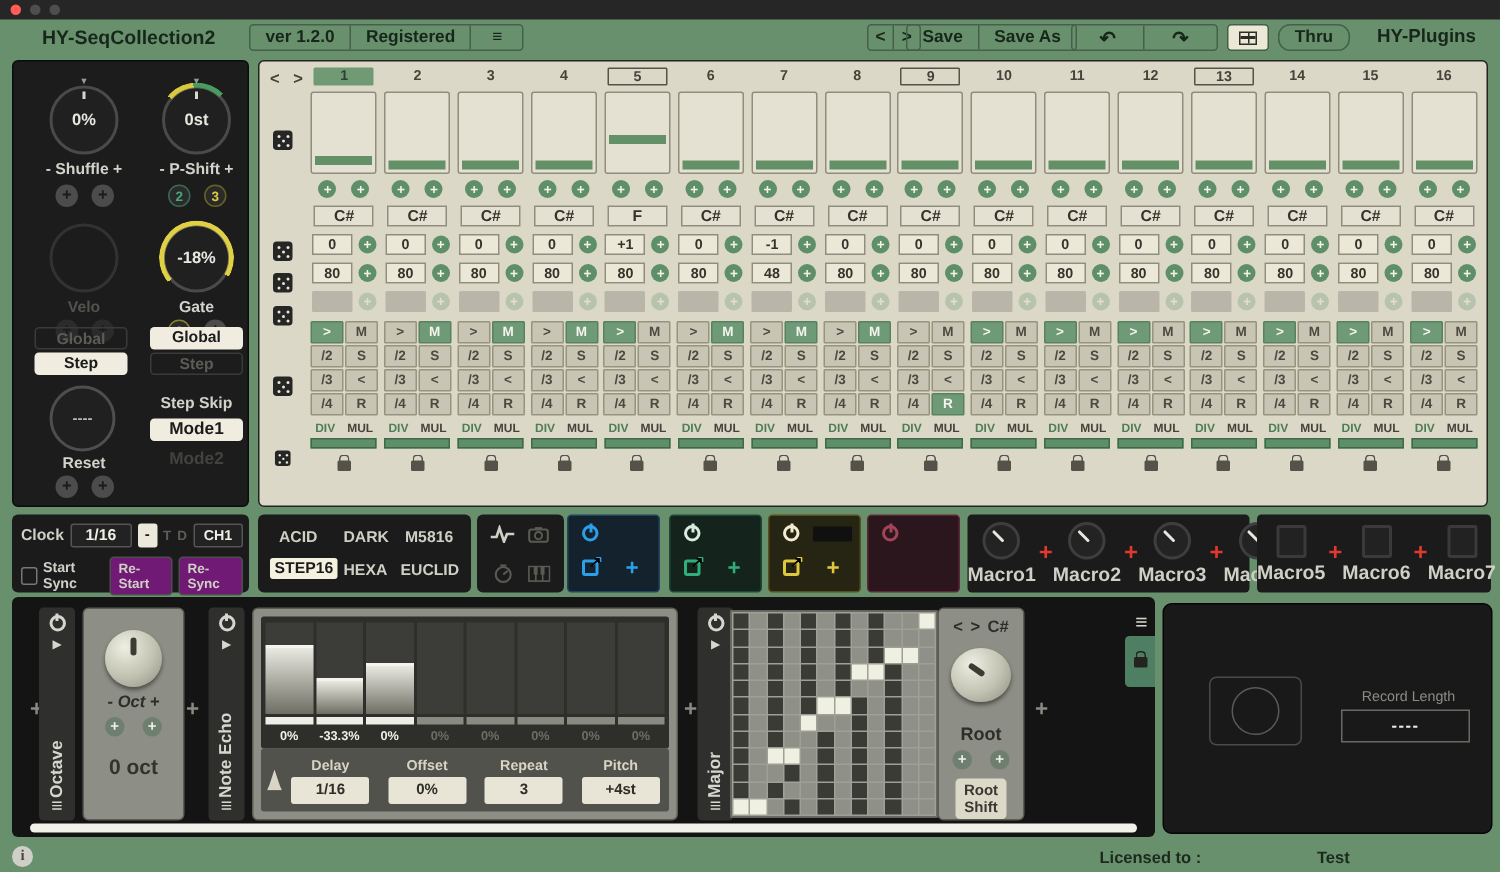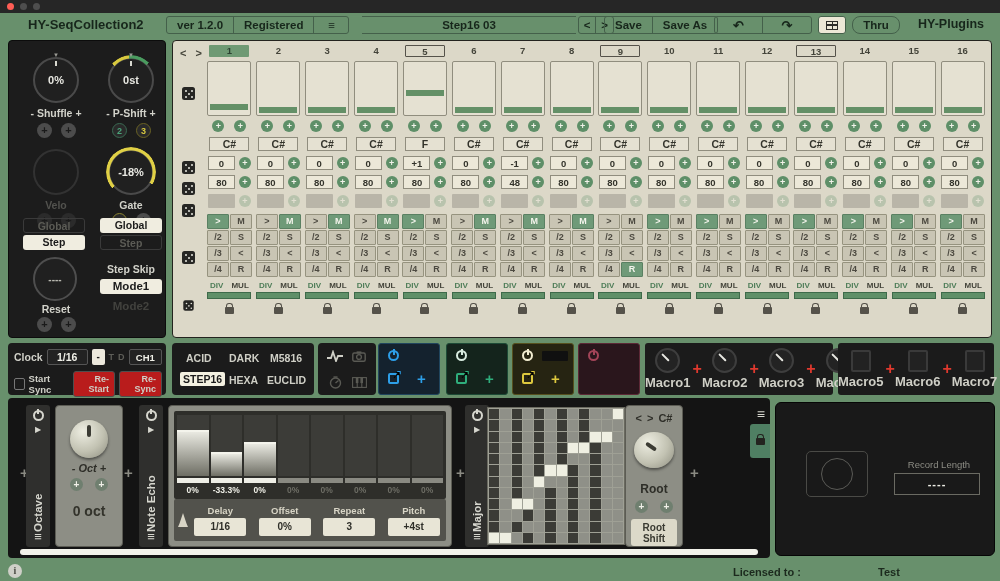--- a/index.html
+++ b/index.html
@@ -83,21 +83,21 @@
 
   
   .strip-panel { position:absolute; top:343px; height:52px; }
   .clock-panel { left:8px; width:158px; color:#d0d0c8; }
   .ck-row { position:absolute; left:6px; right:4px; display:flex; align-items:center; gap:4px; }
   .ck-lbl { font-weight:700; font-size:10.5px; }
   .ck-box { background:#222; border:1px solid #555; border-radius:2px; color:#f0f0e8; font-weight:700; font-size:10.5px; text-align:center; }
   .ck-min { width:13px; height:16px; background:#ece8dc; color:#1b1b1b; border-radius:2px; font-weight:700; font-size:10px; line-height:15px; text-align:center; }
   .ck-td { color:#5e5e58; font-weight:700; font-size:9px; }
   .chk { width:12px; height:12px; border:1.5px solid #777; border-radius:2px; }
-  .ck-btn { background:#b91c1c; border:1px solid #4e4e4e; border-radius:3px; color:#cfcfc6; font-weight:700; font-size:9px; padding:2px 5px;text-align:right; }
+  .ck-btn { background:#701a75; border:1px solid #4e4e4e; border-radius:3px; color:#cfcfc6; font-weight:700; font-size:9px; padding:2px 5px; }
   .types-panel { left:172px; width:142px; }
   .type-btn { position:absolute; font-weight:700; font-size:10.5px; color:#cfcfc6; }
   .type-on { background:#f4f1e1; color:#1b1b1b; border-radius:2px; padding:1px 3px; }
   .tools-panel { left:318px; width:58px; display:flex; flex-wrap:wrap; align-items:center; justify-content:center; }
   .tool { width:24px; height:22px; display:flex; align-items:center; justify-content:center; }
   .mod-slot { position:absolute; top:343px; width:62px; height:52px; border-radius:3px; }
   .pwr { position:relative; width:11px; height:11px; border-radius:50%; }
   .pwr:after { content:""; position:absolute; top:-3px; left:50%; transform:translateX(-50%); width:2px; height:6px; }
   .extlink { position:relative; width:11px; height:11px; border-radius:2px; }
   .extlink:after { content:"\2197"; position:absolute; top:-6px; right:-4px; font-size:10px; font-weight:700; }
@@ -137,21 +137,21 @@
   .ne-group { flex:1; display:flex; flex-direction:column; align-items:center; }
   .ne-glabel { font-weight:700; font-size:9.5px; color:#d8d5c6; }
   .ne-gval { width:52px; height:18px; margin-top:2px; background:#e8e5d6; border-radius:2px; font-weight:700; font-size:10px; line-height:18px; text-align:center; color:#2e2e28; }
   .bell { width:10px; height:14px; background:#d8d5c6; clip-path:polygon(50% 0, 85% 75%, 100% 100%, 0 100%, 15% 75%); }
   .scale-grid { position:absolute; left:479px; top:9px; width:138px; height:138px; background:#9fa095; border:1px solid #6a6a60; display:grid; grid-template-columns:repeat(12,1fr); grid-auto-rows:1fr; gap:1px; padding:1px; }
   .sg-cell { background:#8f9088; }
   .sg-d { background:#3b3b36; }
   .sg-w { background:#efefe2; }
   .root-panel { left:617px; width:58px; display:flex; flex-direction:column; align-items:center; }
   .root-top { display:flex; gap:5px; margin-top:6px; font-weight:700; font-size:11px; color:#2e2e28; }
-  .rootshift { width:46px; height:30px; margin-top:6px; background:#dcd9c9; border-radius:3px; font-weight:700; font-size:10px; color:#3a3a32; text-align:center; display:flex; align-items:center; justify-content:center; }
+  .rootshift { width:34px; height:30px; margin-top:6px; background:#dcd9c9; border-radius:3px; font-weight:700; font-size:10px; color:#3a3a32; text-align:center; display:flex; align-items:center; justify-content:center; }
   .rack-scroll { position:absolute; left:12px; right:12px; bottom:3px; height:6px; background:#f2f2ea; border-radius:3px; }
   .rack-menu { position:absolute; right:5px; top:8px; color:#d6d6ce; font-weight:700; font-size:14px; }
   .rack-tab { position:absolute; right:0; top:26px; width:20px; height:34px; background:#4f7f63; border-radius:3px 0 0 3px; display:flex; align-items:center; justify-content:center; }
   .lock-dk { position:relative; width:9px; height:7px; background:#23231f; border-radius:1px; }
   .lock-dk:before { content:""; position:absolute; top:-4px; left:1px; width:5px; height:4px; border:1.5px solid #23231f; border-bottom:none; border-radius:3px 3px 0 0; }
 
   
   .midi-rec { position:absolute; left:775px; top:402px; width:220px; height:154px; background:#191919; border:1px solid #060606; border-radius:6px; }
   .mr-title { text-align:center; margin-top:12px; font-weight:600; font-size:14.5px; color:#e4e4dc; }
   .mr-recbtn { position:absolute; left:30px; top:48px; width:62px; height:46px; border:1px solid #4a4a46; border-radius:5px; display:flex; align-items:center; justify-content:center; }
@@ -175,21 +175,20 @@
   <div class="tl-dot tl-grn"></div>
 </div>
 
 <div class="header">
   <div class="hdr-item app-name">HY-SeqCollection2</div>
   <div class="hdr-item hdr-group" style="left:166px;">
     <div class="hdr-cell">ver 1.2.0</div>
     <div class="hdr-cell">Registered</div>
     <div class="hdr-cell" style="width:34px;">≡</div>
   </div>
-  <div class="hdr-item preset-bar">Step16 03</div>
   <div class="hdr-item hdr-group" style="left:578px;">
     <div class="hdr-cell sq-btn">&lt;</div>
     <div class="hdr-cell sq-btn">&gt;</div>
   </div>
   <div class="hdr-item hdr-group" style="left:604px;">
     <div class="hdr-cell">Save</div>
     <div class="hdr-cell">Save As</div>
   </div>
   <div class="hdr-item hdr-group" style="left:714px;">
     <div class="hdr-cell" style="width:48px;font-size:13px;">↶</div>

